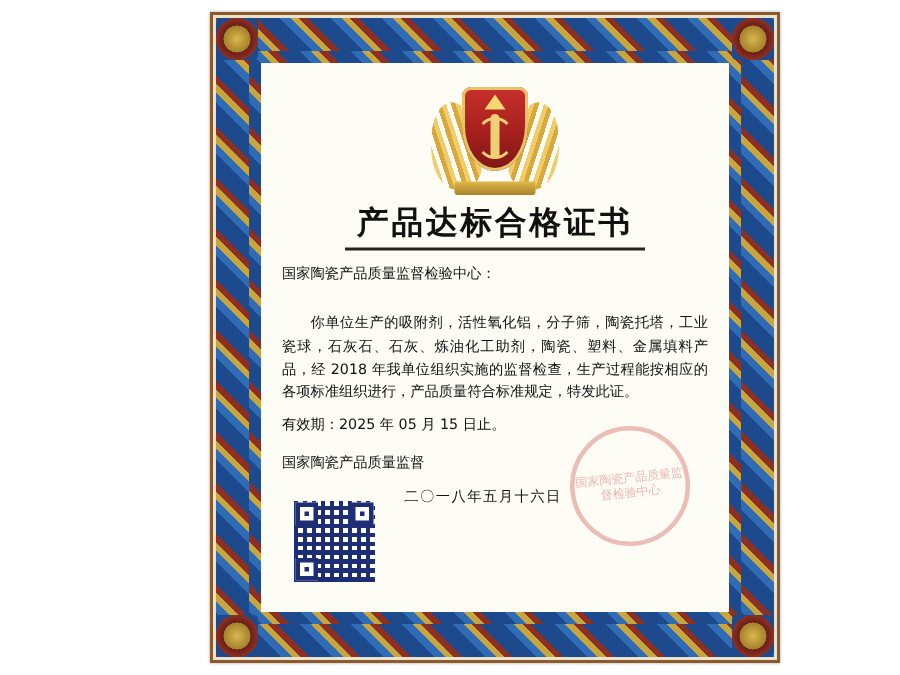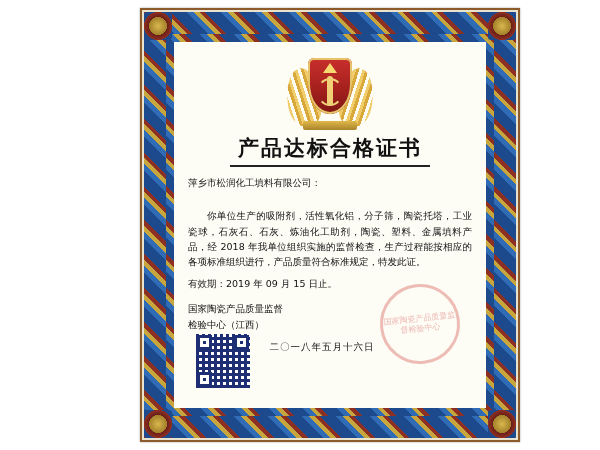--- a/index.html
+++ b/index.html
@@ -332,30 +332,29 @@
           <div class="caduceus"></div>
           <div class="snake"></div>
           <div class="base"></div>
         </div>
       </div>
 
       <div class="title">产品达标合格证书</div>
       <div class="title-rule"></div>
 
 
-      <div class="company">萍乡市松润化工填料有限公司：</div>
+      <div class="company">国家陶瓷产品质量监督检验中心：</div>
 
       <div class="body-text">你单位生产的吸附剂，活性氧化铝，分子筛，陶瓷托塔，工业瓷球，石灰石、石灰、炼油化工助剂，陶瓷、塑料、金属填料产品，经 2018 年我单位组织实施的监督检查，生产过程能按相应的各项标准组织进行，产品质量符合标准规定，特发此证。</div>
 
-      <div class="valid">有效期：2019 年 09 月 15 日止。</div>
+      <div class="valid">有效期：2025 年 05 月 15 日止。</div>
 
       <div class="sign-block">
         <div class="sign-lines">
           <div>国家陶瓷产品质量监督</div>
-          <div>检验中心（江西）</div>
         </div>
       </div>
 
       <div class="sign-date">二〇一八年五月十六日</div>
 
       <div class="qr">
         <div class="qr-eye e1"></div>
         <div class="qr-eye e2"></div>
         <div class="qr-eye e3"></div>
       </div>

